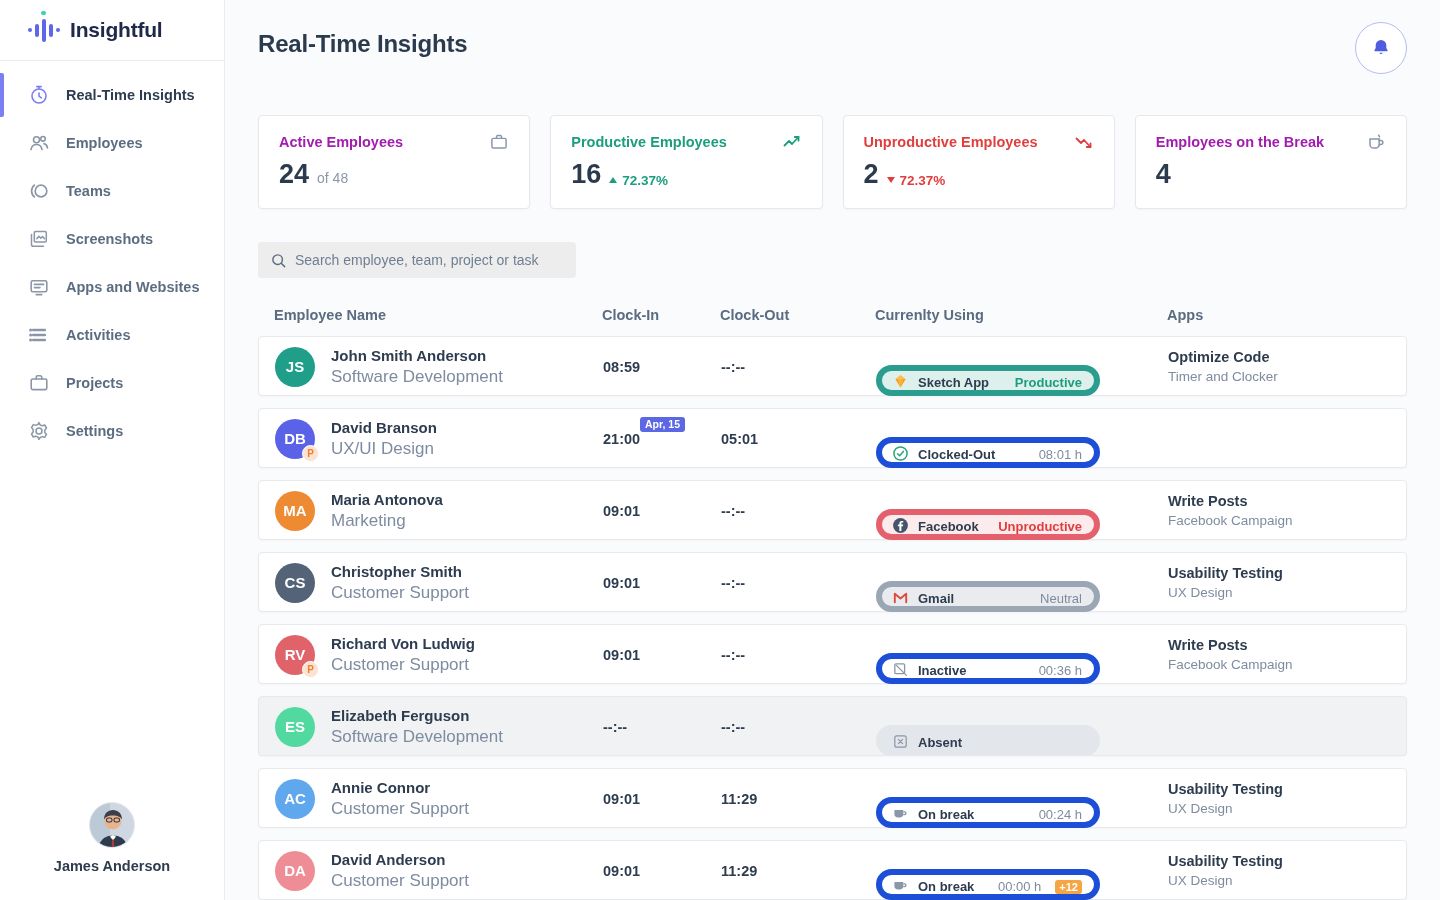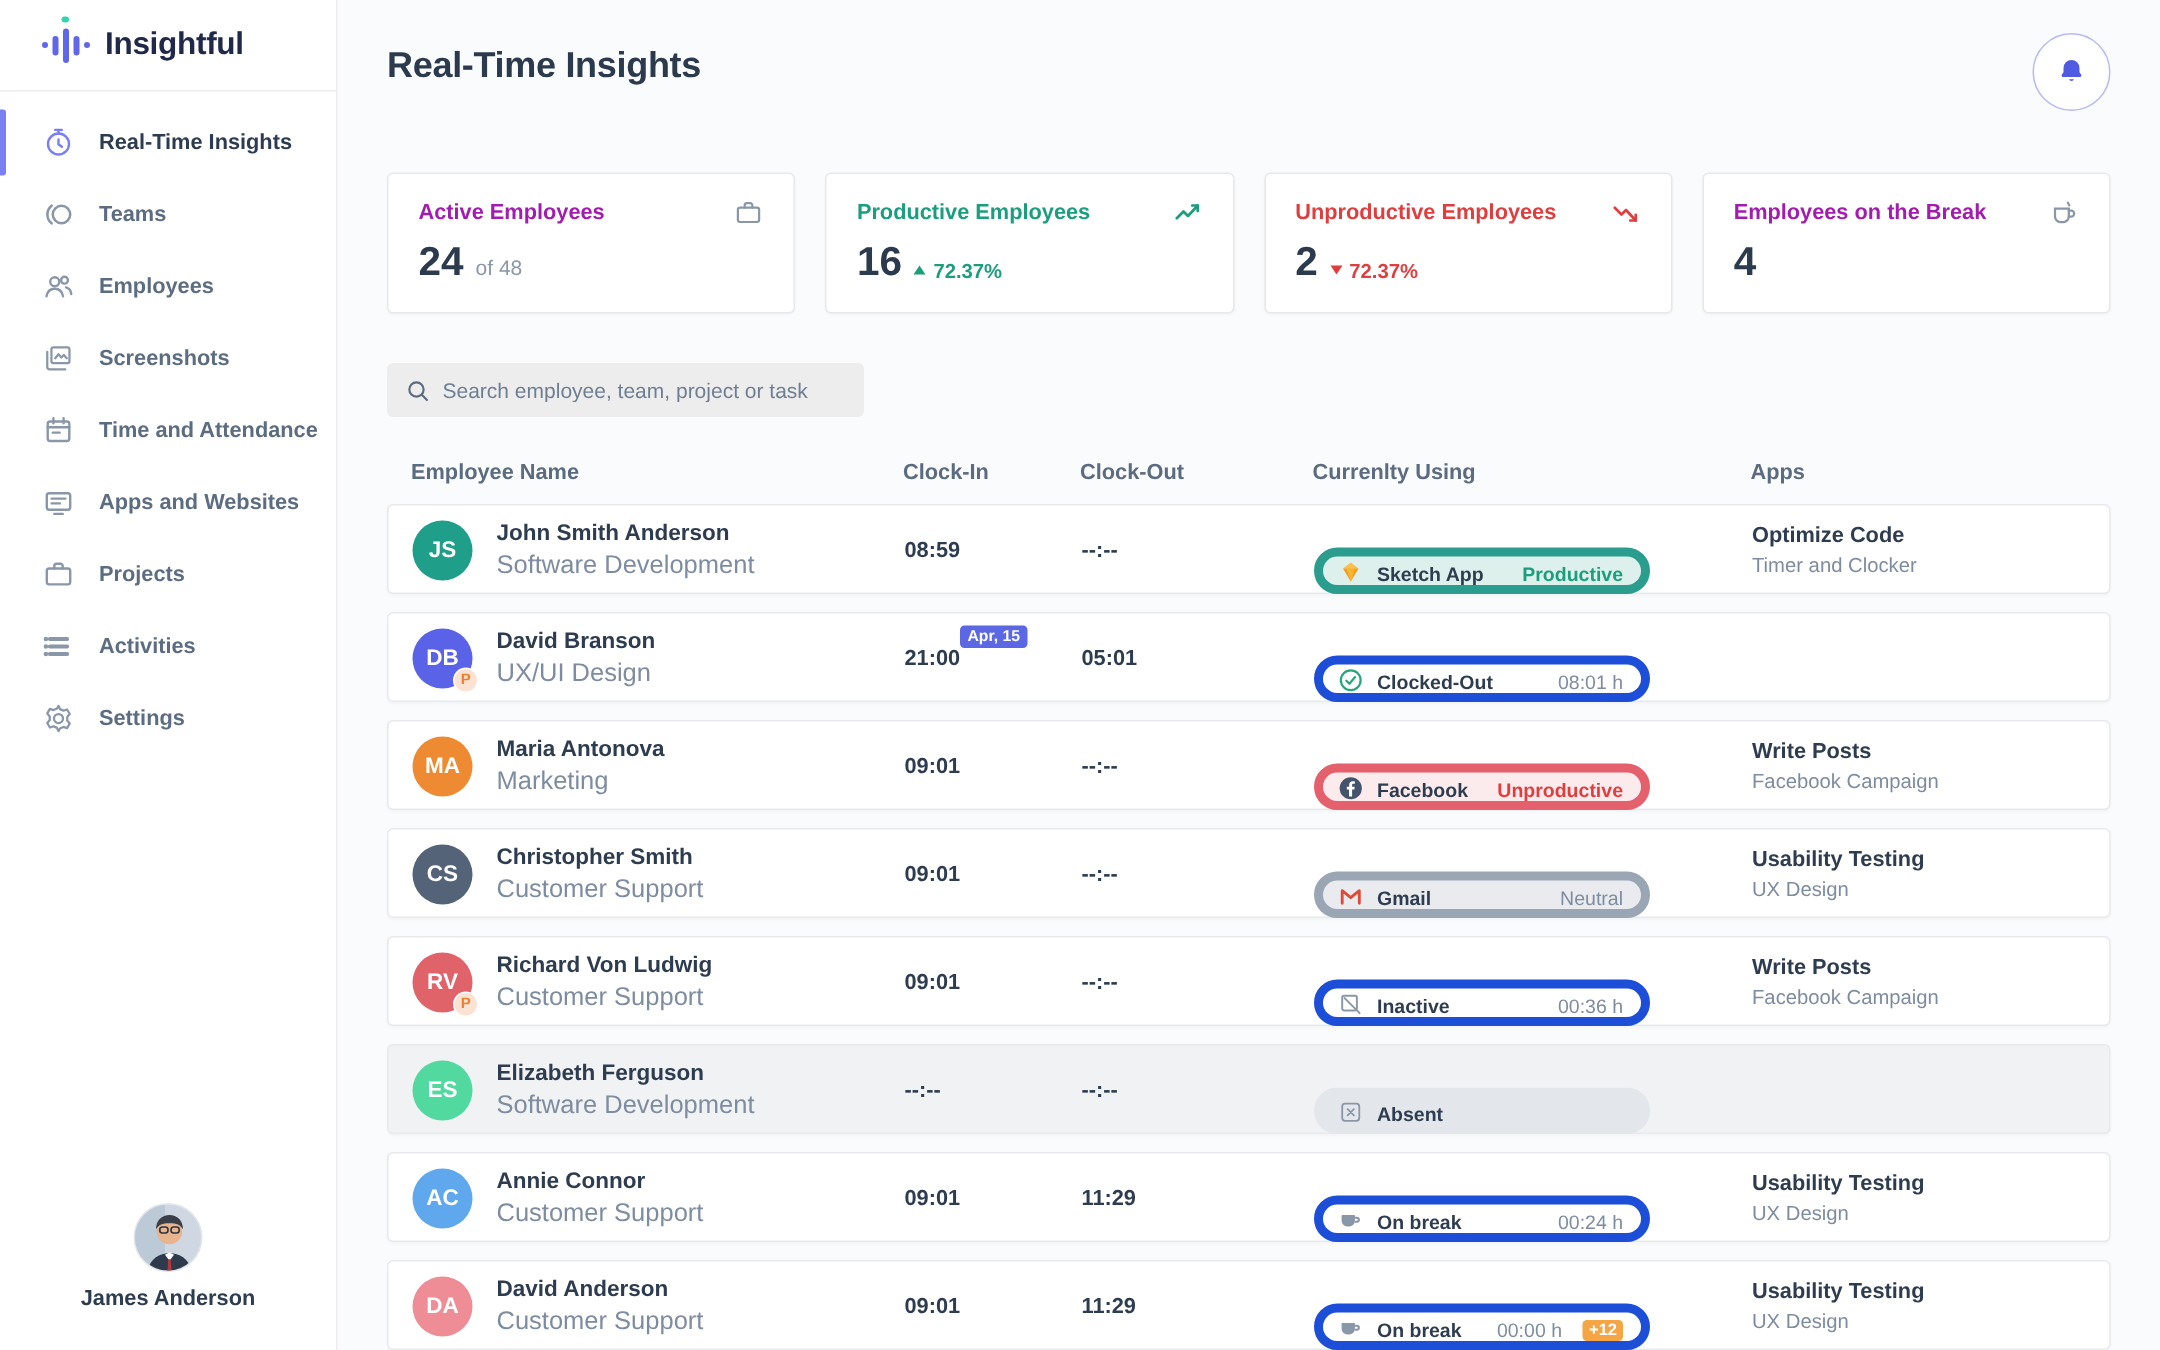--- a/index.html
+++ b/index.html
@@ -122,90 +122,81 @@
             <path d="M11 9v3.2l2.3 1.6"></path>
             <path d="M8.8 2.6h4.4"></path>
             <path d="M11 2.6v2.2"></path>
           </svg>
         </span>
     <span class="nlabel">Real-Time Insights</span>
   </div>
 
   <div class="nav-item">
     <span class="nicon">
-          <svg viewBox="0 0 22 22" fill="none" stroke="currentColor" stroke-width="1.7" stroke-linecap="round">
-            <circle cx="13" cy="11" r="5.8"></circle>
-            <path d="M6.4 5.1a7.6 7.6 0 0 0 0 11.8"></path>
-          </svg>
-        </span>
-    <span class="nlabel">Teams</span>
-  </div>
-
-  <div class="nav-item">
-    <span class="nicon">
           <svg viewBox="0 0 22 22" fill="none" stroke="currentColor" stroke-width="1.6" stroke-linecap="round">
             <circle cx="8.5" cy="7.8" r="3"></circle>
             <path d="M3 17.5c.6-3.2 2.8-5 5.5-5s4.9 1.8 5.5 5"></path>
             <circle cx="15" cy="6.8" r="2.3"></circle>
             <path d="M16 11.6c2.1.5 3.2 2 3.5 4.4"></path>
           </svg>
         </span>
     <span class="nlabel">Employees</span>
   </div>
 
   <div class="nav-item">
     <span class="nicon">
+          <svg viewBox="0 0 22 22" fill="none" stroke="currentColor" stroke-width="1.7" stroke-linecap="round">
+            <circle cx="13" cy="11" r="5.8"></circle>
+            <path d="M6.4 5.1a7.6 7.6 0 0 0 0 11.8"></path>
+          </svg>
+        </span>
+    <span class="nlabel">Teams</span>
+  </div>
+
+  <div class="nav-item">
+    <span class="nicon">
           <svg viewBox="0 0 22 22" fill="none" stroke="currentColor" stroke-width="1.5" stroke-linecap="round" stroke-linejoin="round">
             <path d="M3.5 6.5v10A1.8 1.8 0 0 0 5.3 18.3H15.5"></path>
             <rect x="6.3" y="3.5" width="12" height="10.5" rx="1.2"></rect>
             <path d="M8.8 10.8l2.2-2.6 1.9 2.1 1.6-1.7 2 2.2"></path>
           </svg>
         </span>
     <span class="nlabel">Screenshots</span>
   </div>
 
-  <div class="nav-item">
-    <span class="nicon">
-          <svg viewBox="0 0 22 22" fill="none" stroke="currentColor" stroke-width="1.6" stroke-linecap="round">
-            <rect x="3.8" y="5" width="14.4" height="13" rx="1.6"></rect>
-            <path d="M3.8 8.8h14.4M7.6 2.8v3.4M14.4 2.8v3.4M7.2 12.4h4.6"></path>
-          </svg>
-        </span>
-    <span class="nlabel">Time and Attendance</span>
-  </div>
 
   <div class="nav-item">
     <span class="nicon">
           <svg viewBox="0 0 22 22" fill="none" stroke="currentColor" stroke-width="1.6" stroke-linecap="round">
             <rect x="3.2" y="4.8" width="15.6" height="11" rx="1.6"></rect>
             <path d="M6.4 8.4h9.2M6.4 11.6h5.6"></path>
             <path d="M8.2 18.6h5.6"></path>
           </svg>
         </span>
     <span class="nlabel">Apps and Websites</span>
   </div>
 
   <div class="nav-item">
     <span class="nicon">
+          <svg viewBox="0 0 22 22" fill="none" stroke="currentColor" stroke-width="2.6" stroke-linecap="round">
+            <path d="M5.2 6h11.6M5.2 11h11.6M5.2 16h11.6"></path>
+            <path d="M2.6 6h.02M2.6 11h.02M2.6 16h.02" stroke-width="3"></path>
+          </svg>
+        </span>
+    <span class="nlabel">Activities</span>
+  </div>
+
+  <div class="nav-item">
+    <span class="nicon">
           <svg viewBox="0 0 22 22" fill="none" stroke="currentColor" stroke-width="1.6" stroke-linecap="round">
             <rect x="3.2" y="7" width="15.6" height="10.6" rx="1.6"></rect>
             <path d="M8.2 7V5.4A1.6 1.6 0 0 1 9.8 3.8h2.4a1.6 1.6 0 0 1 1.6 1.6V7"></path>
           </svg>
         </span>
     <span class="nlabel">Projects</span>
-  </div>
-
-  <div class="nav-item">
-    <span class="nicon">
-          <svg viewBox="0 0 22 22" fill="none" stroke="currentColor" stroke-width="2.6" stroke-linecap="round">
-            <path d="M5.2 6h11.6M5.2 11h11.6M5.2 16h11.6"></path>
-            <path d="M2.6 6h.02M2.6 11h.02M2.6 16h.02" stroke-width="3"></path>
-          </svg>
-        </span>
-    <span class="nlabel">Activities</span>
   </div>
 
   <div class="nav-item">
     <span class="nicon">
           <svg viewBox="0 0 22 22" fill="none" stroke="currentColor" stroke-width="1.5" stroke-linejoin="round">
             <circle cx="11" cy="11" r="3"></circle>
             <path d="M11 2.6l1.1 2.3a6.8 6.8 0 0 1 2.2.9l2.4-.8 1.8 3-1.7 2a7 7 0 0 1 0 2.4l1.7 2-1.8 3-2.4-.8a6.8 6.8 0 0 1-2.2.9L11 19.4l-1.1-2.3a6.8 6.8 0 0 1-2.2-.9l-2.4.8-1.8-3 1.7-2a7 7 0 0 1 0-2.4l-1.7-2 1.8-3 2.4.8a6.8 6.8 0 0 1 2.2-.9z"></path>
           </svg>
         </span>
     <span class="nlabel">Settings</span>

